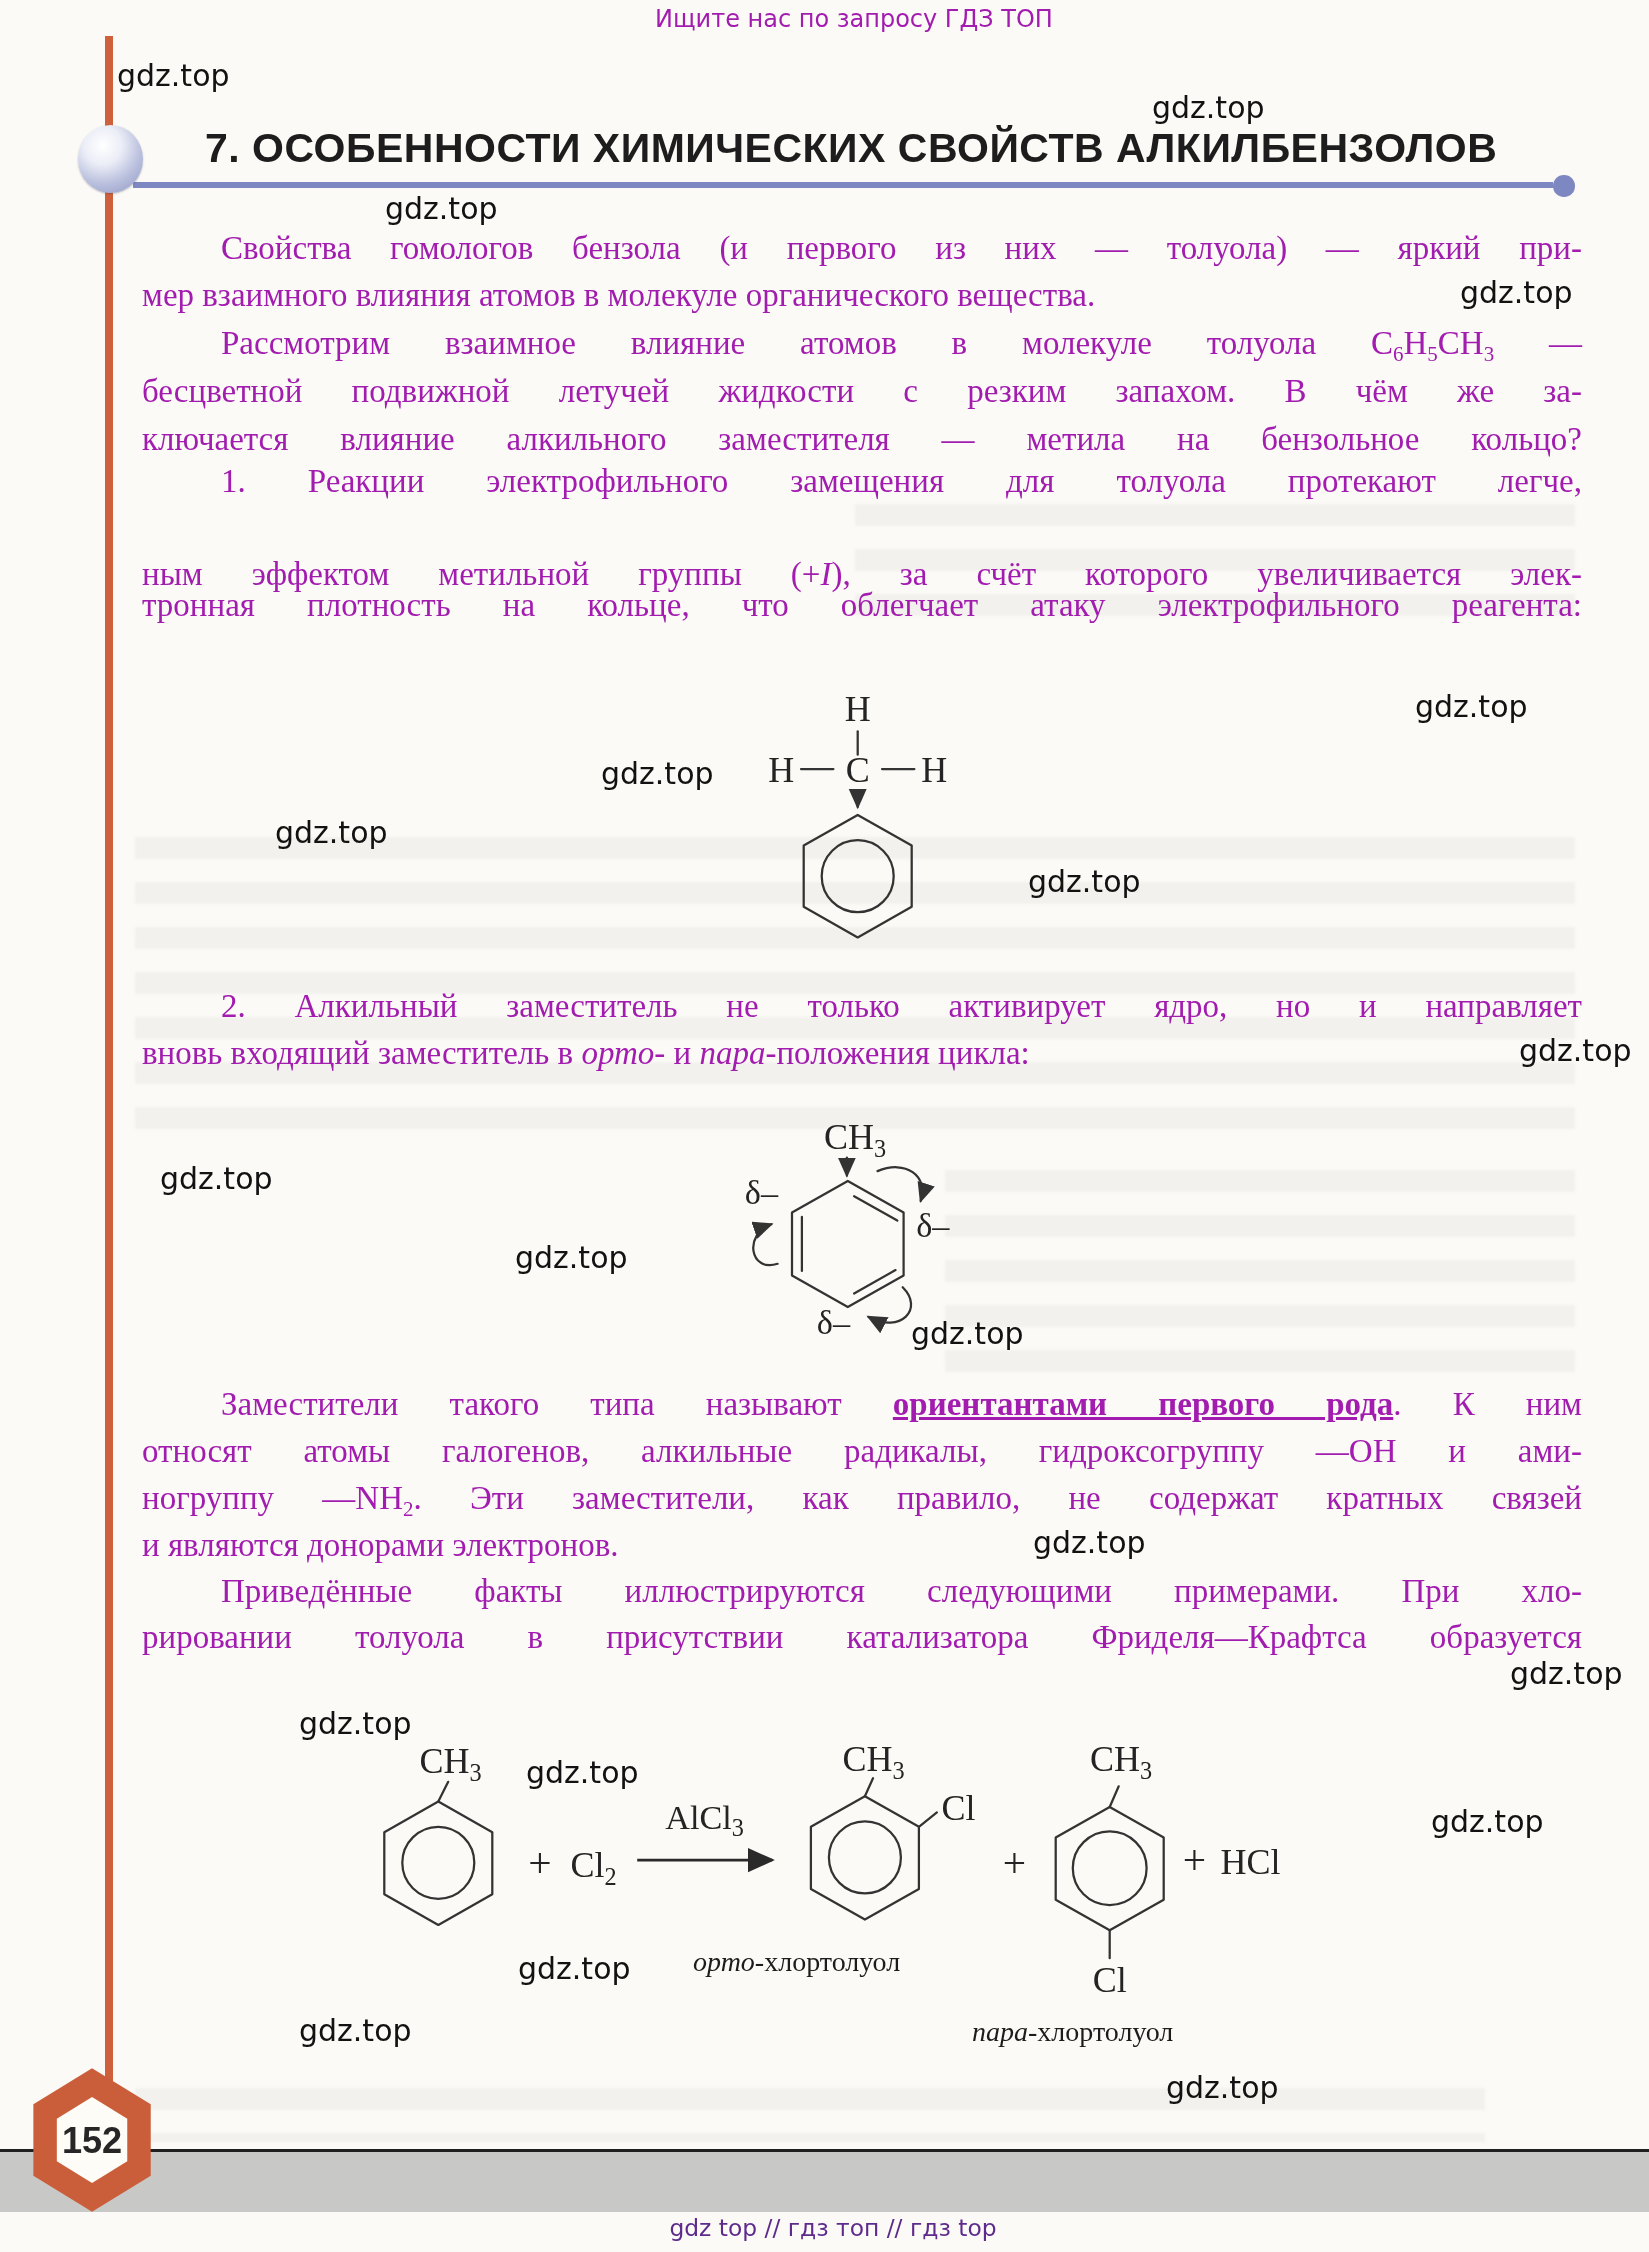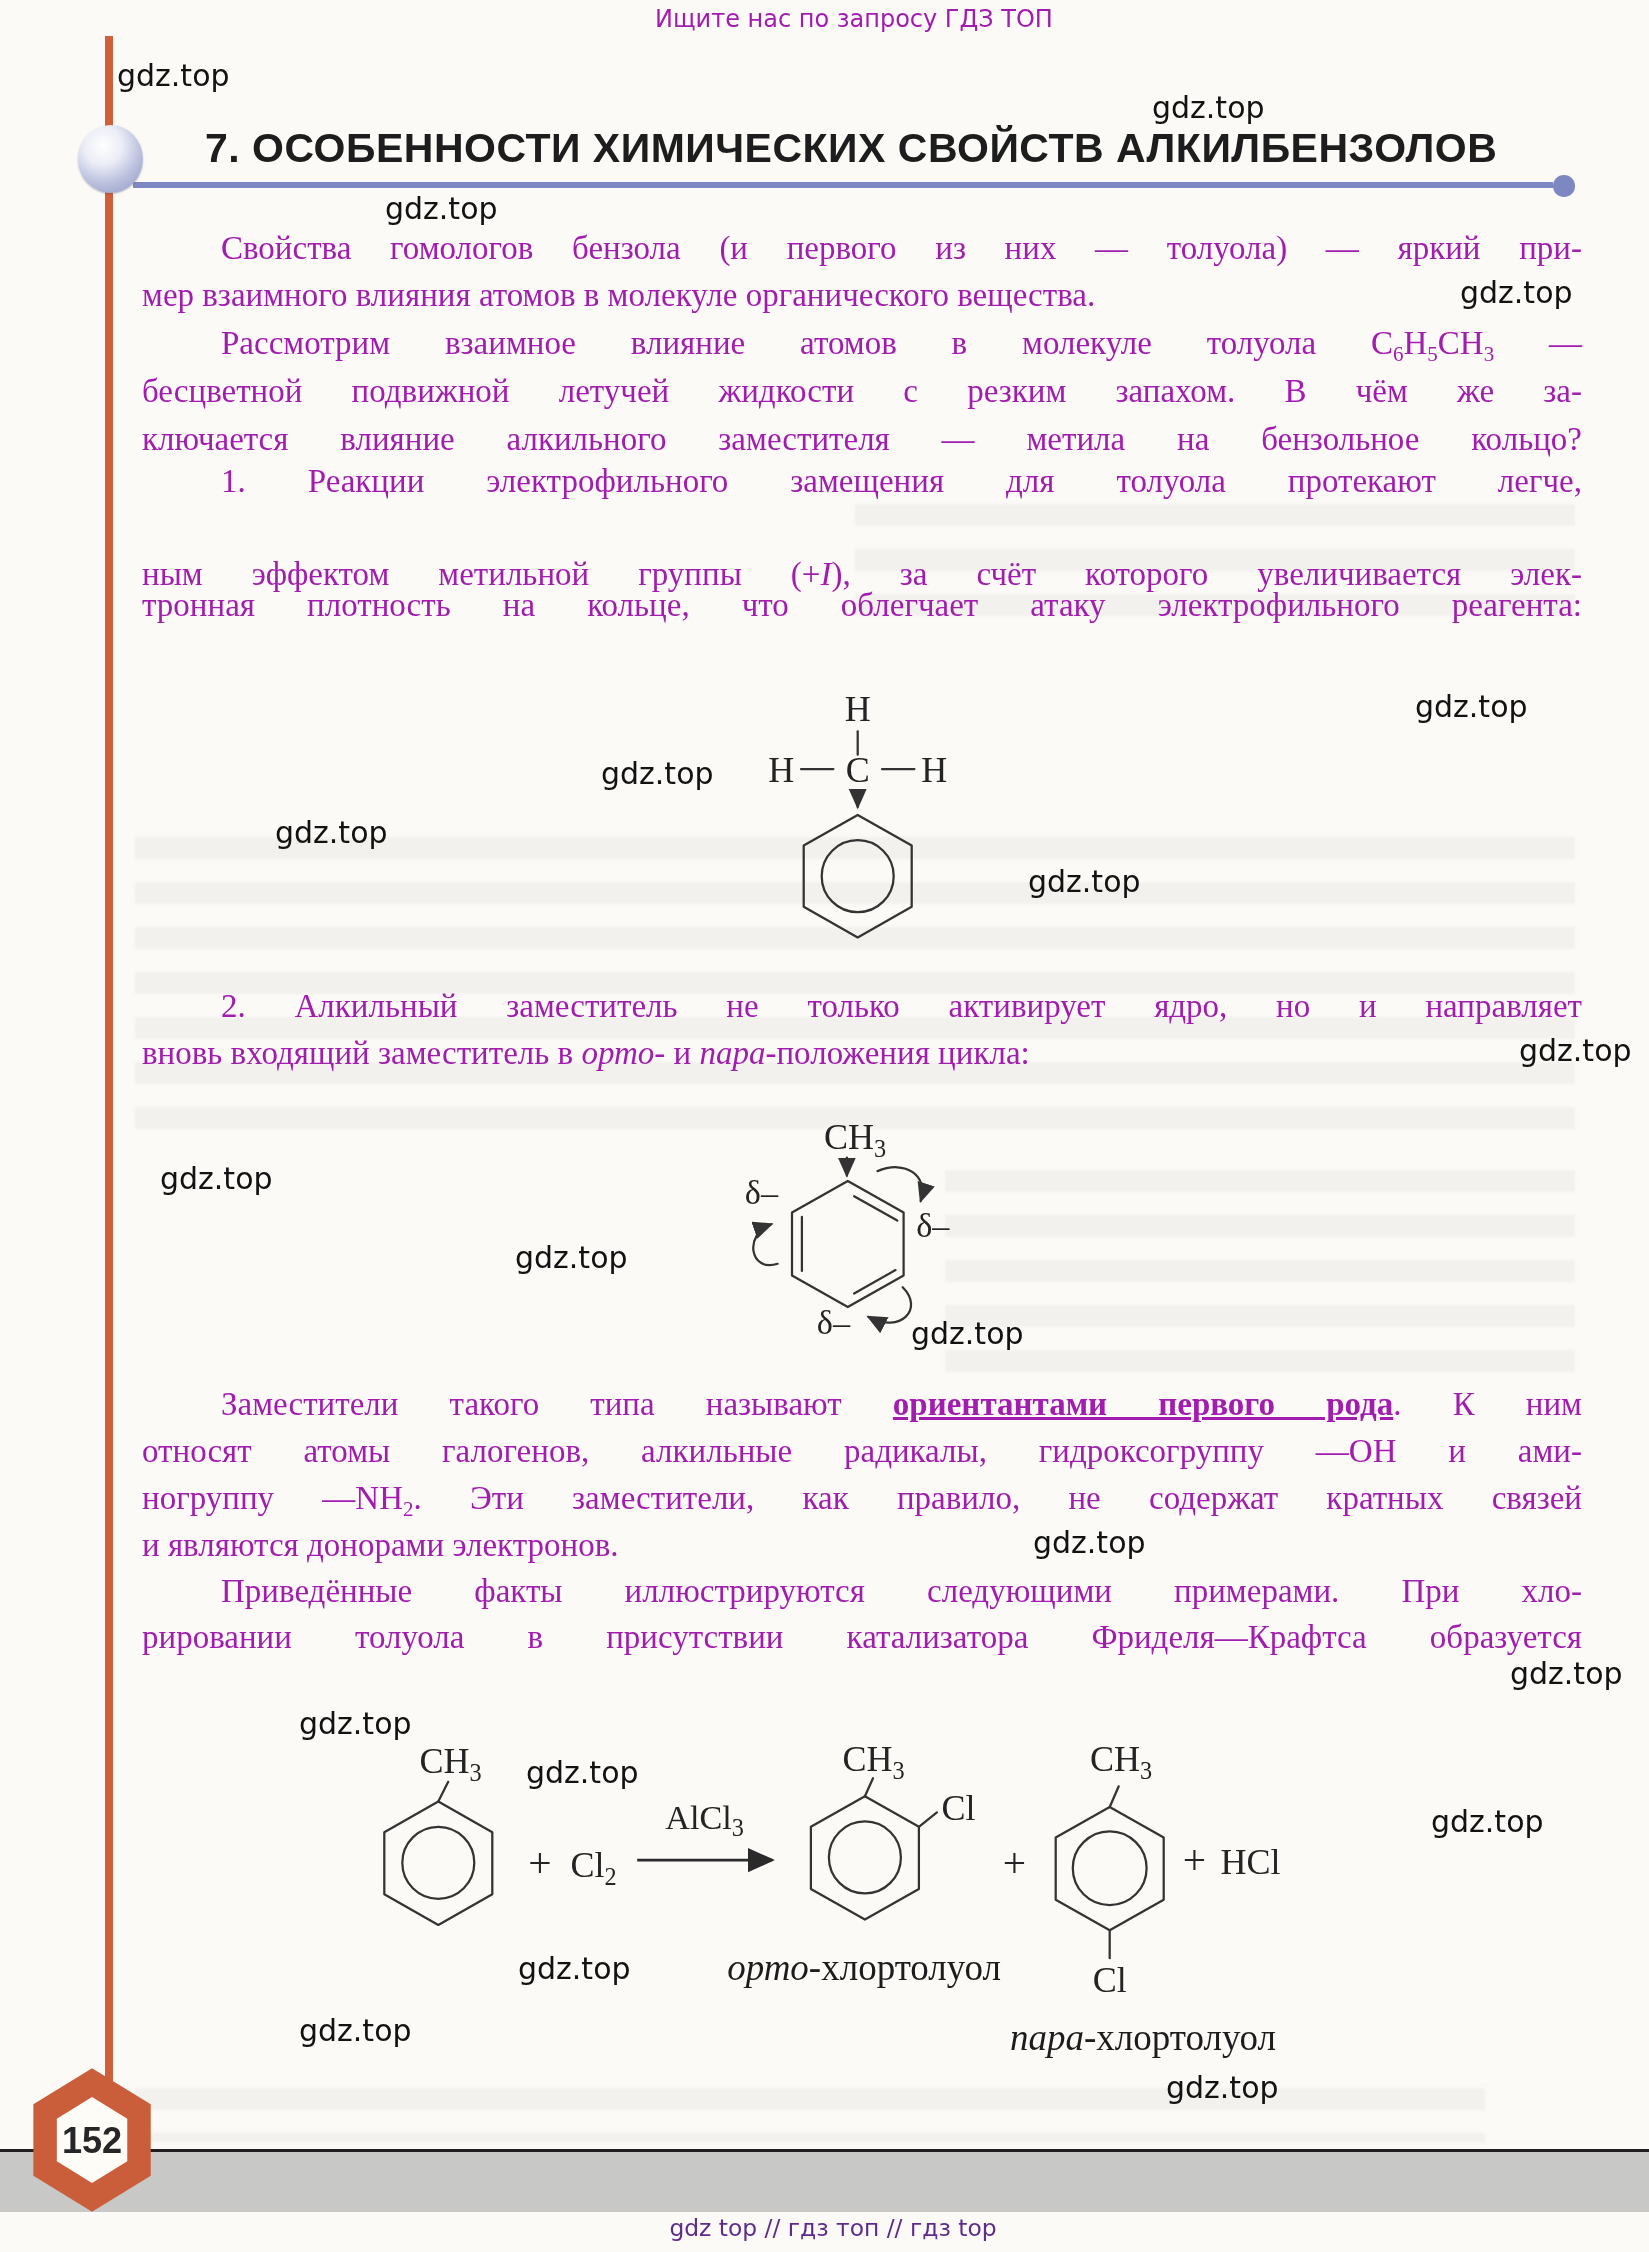--- a/index.html
+++ b/index.html
@@ -32,21 +32,21 @@
         font-family:"DejaVu Sans",sans-serif;font-size:23.4px;color:#5e2b8d;white-space:nowrap;}
   
   svg{position:absolute;overflow:visible;}
   svg .bond{stroke:#333;stroke-width:2.5;fill:none;stroke-linejoin:round;stroke-linecap:round;}
   svg .rxnarrow{stroke:#2a2a2a;stroke-width:3;fill:none;}
   svg text{font-family:"Liberation Serif",serif;font-size:40px;fill:#242424;}
   svg .ssub{font-size:27px;}
   svg .plus{font-size:46px;}
   svg .cat{font-size:38px;}
   svg .delta{font-size:38px;}
-  .chemlabel{position:absolute;font-size:37px;color:#1c1c1c;text-align:center;}
+  .chemlabel{position:absolute;font-size:28px;color:#1c1c1c;}
   
   .ghost{position:absolute;background:repeating-linear-gradient(180deg,rgba(90,85,78,.055) 0 21.6px,rgba(0,0,0,0) 21.6px 45px);
         filter:blur(1.4px);}
 </style>
 </head>
 <body>
 
 <div id="page">
 
   <div class="ghost" style="left:855px;top:504px;width:720px;height:135px;"></div>

